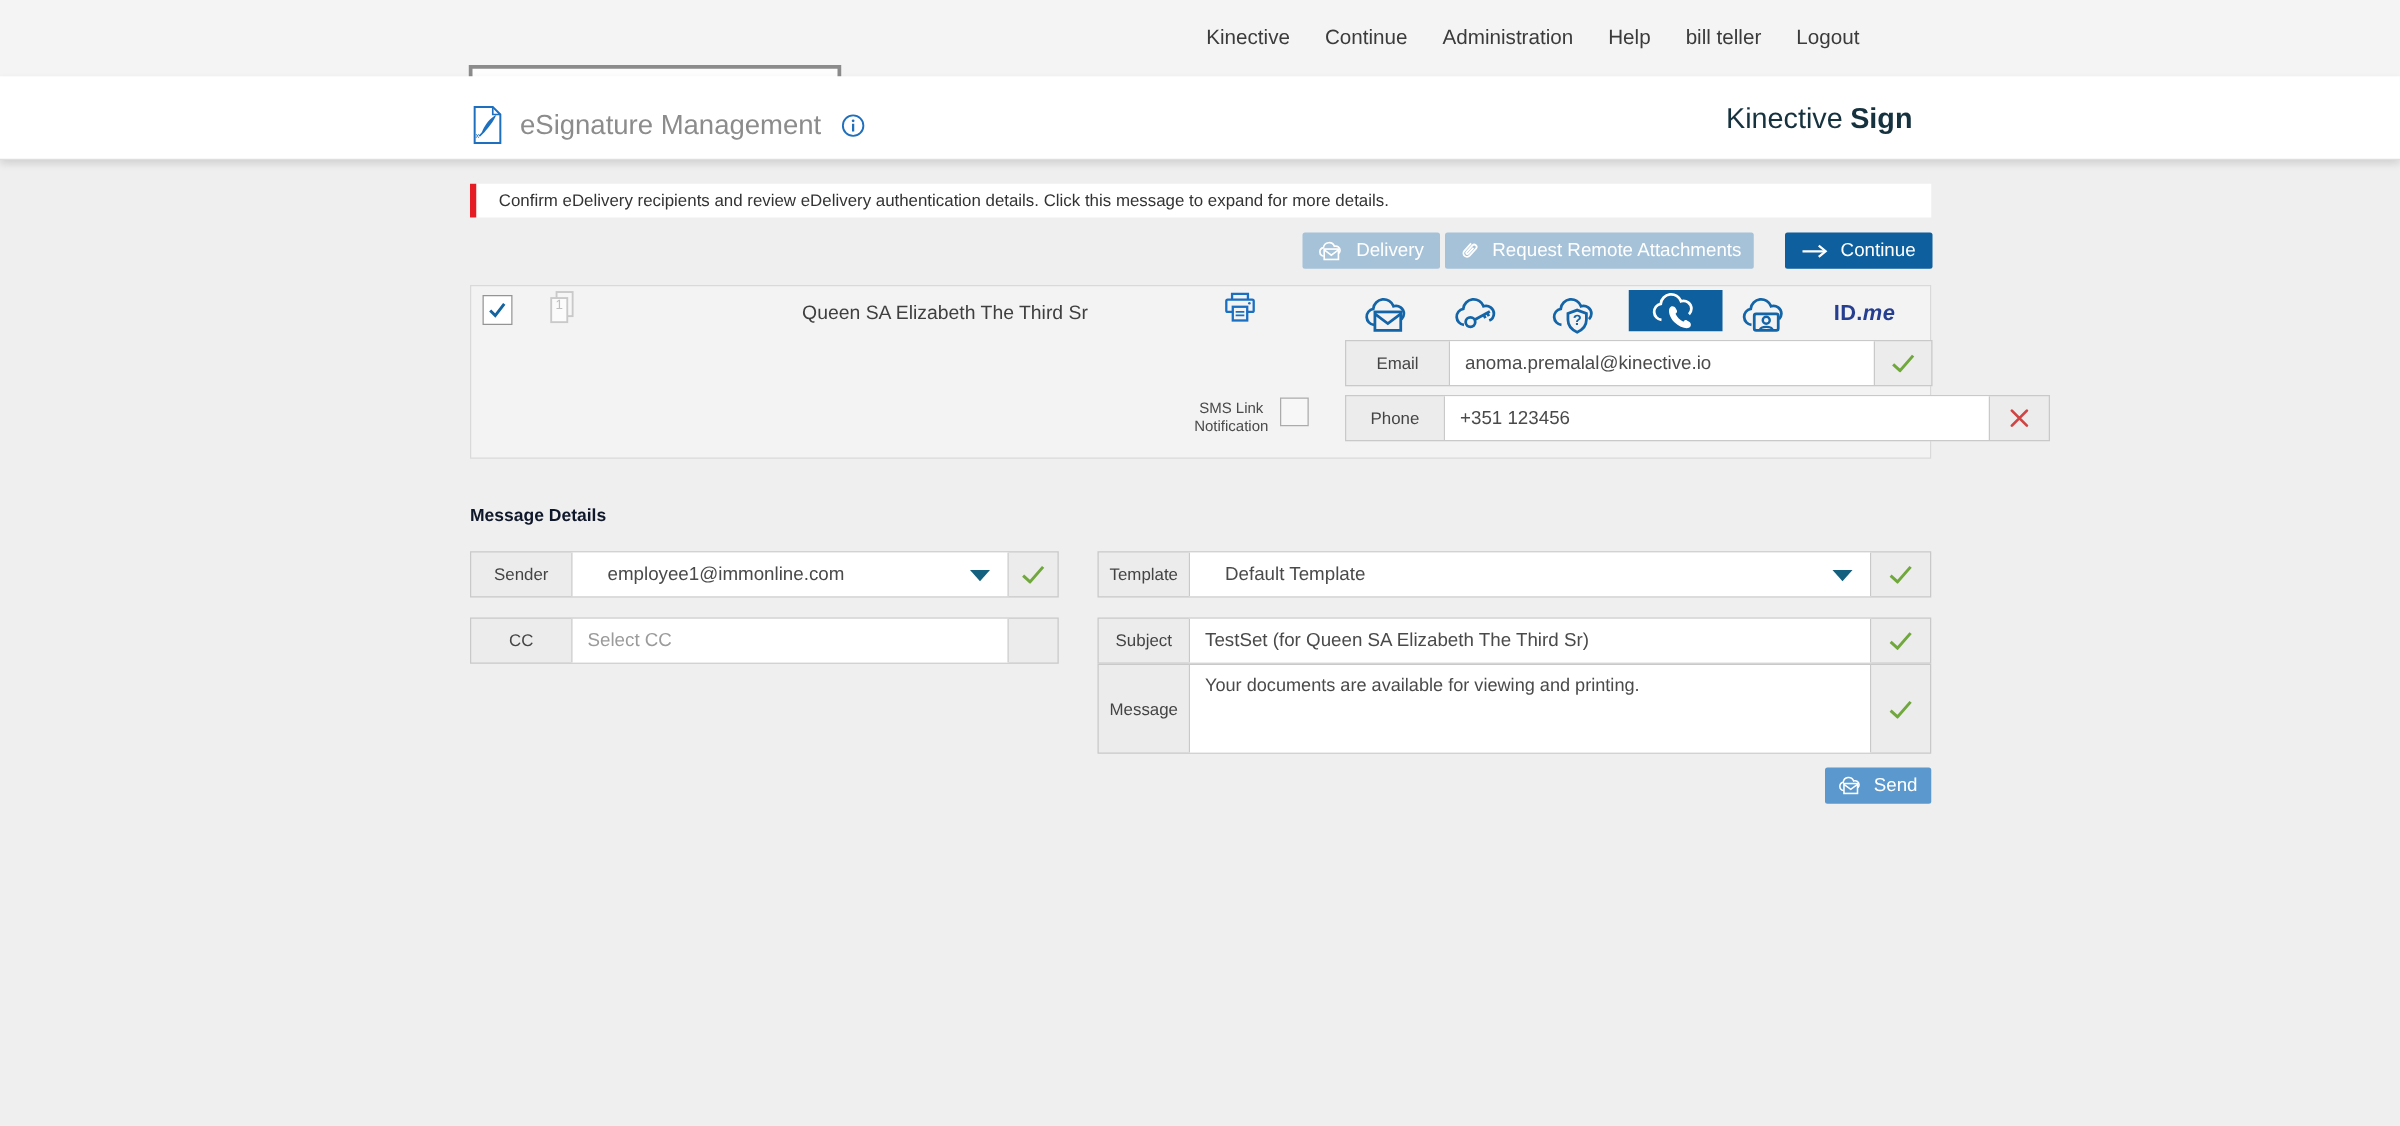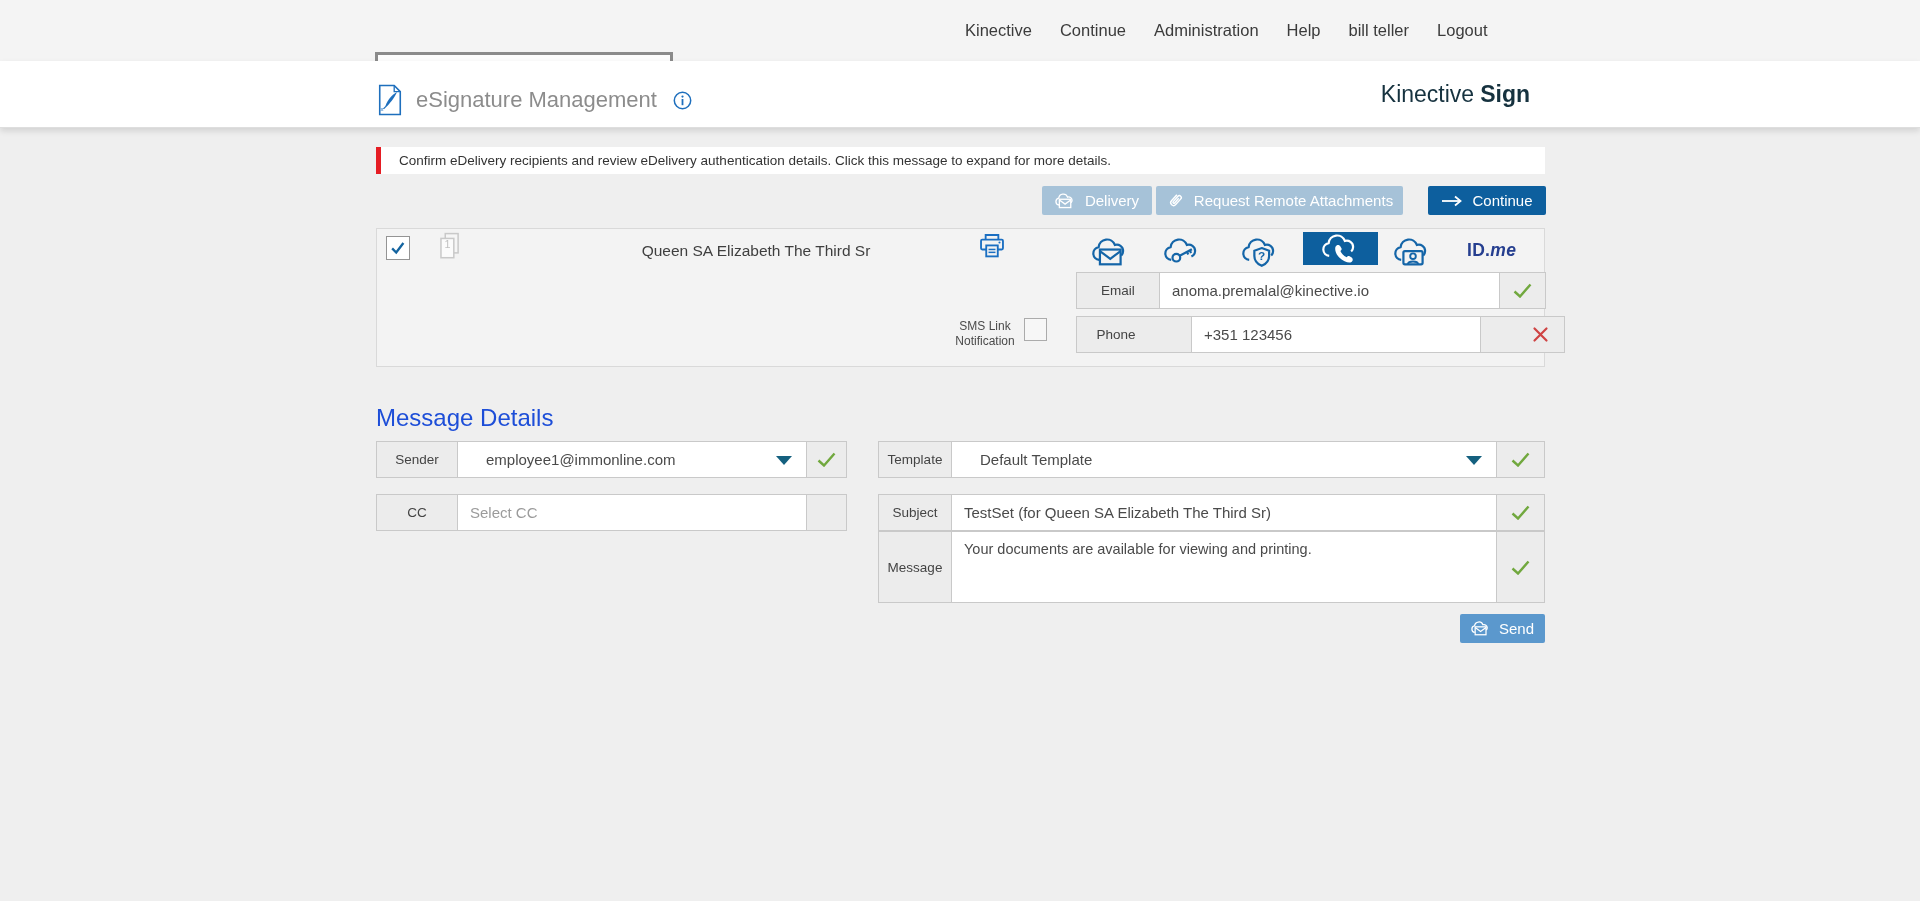--- a/index.html
+++ b/index.html
@@ -64,29 +64,29 @@
   .fgroup input::placeholder{color:#9b9b9b;}
   .fstatus{display:flex; align-items:center; justify-content:center; flex:0 0 auto;}
   .fselect{flex:1 1 auto; background:#fff; border-left:1px solid #c9c9c9; border-right:1px solid #c9c9c9;
            display:flex; align-items:center; padding:0 28px; font-size:15px; color:#4a4a4a; position:relative; cursor:pointer;}
   .caret{position:absolute; right:14px; top:50%; margin-top:-4px; width:0; height:0;
          border-left:8px solid transparent; border-right:8px solid transparent; border-top:9px solid #14607f;}
 
   .email-group{left:699px; top:43px; width:470px;}
   .email-group .flabel{width:82px;}
   .email-group .fstatus{width:45px;}
-  .phone-group{left:699px; top:87px; width:489px;gap:36px;}
+  .phone-group{left:699px; top:87px; width:564px;}
   .phone-group .flabel{width:78px;}
   .phone-group .fstatus{width:47px;}
   .sms-label{position:absolute; left:575px; top:90px; width:66px; font-size:12px; color:#4a4a4a; line-height:15px;text-align:center;}
   .sms-check{position:absolute; left:647px; top:89px; width:23px; height:23px; border:1px solid #ababab;
              background:#f7f7f7; box-sizing:border-box; cursor:pointer;}
 
   
-  .md-heading{position:absolute; left:376px; top:276px; font-size:24px; font-weight:400; color:#1d4ed8;}
+  .md-heading{position:absolute; left:376px; top:276px; font-size:14px; font-weight:700; color:#0f172a;}
   .g-left{left:376px; width:471px;}
   .g-left .flabel{width:80px;}
   .g-left .fstatus{width:39px;}
   .g-right{left:878px; width:667px;}
   .g-right .flabel{width:72px;}
   .g-right .fstatus{width:47px;}
   .g-sender{top:313px;}
   .g-cc{top:366px;}
   .g-template{top:313px;}
   .g-subject{top:366px;}

